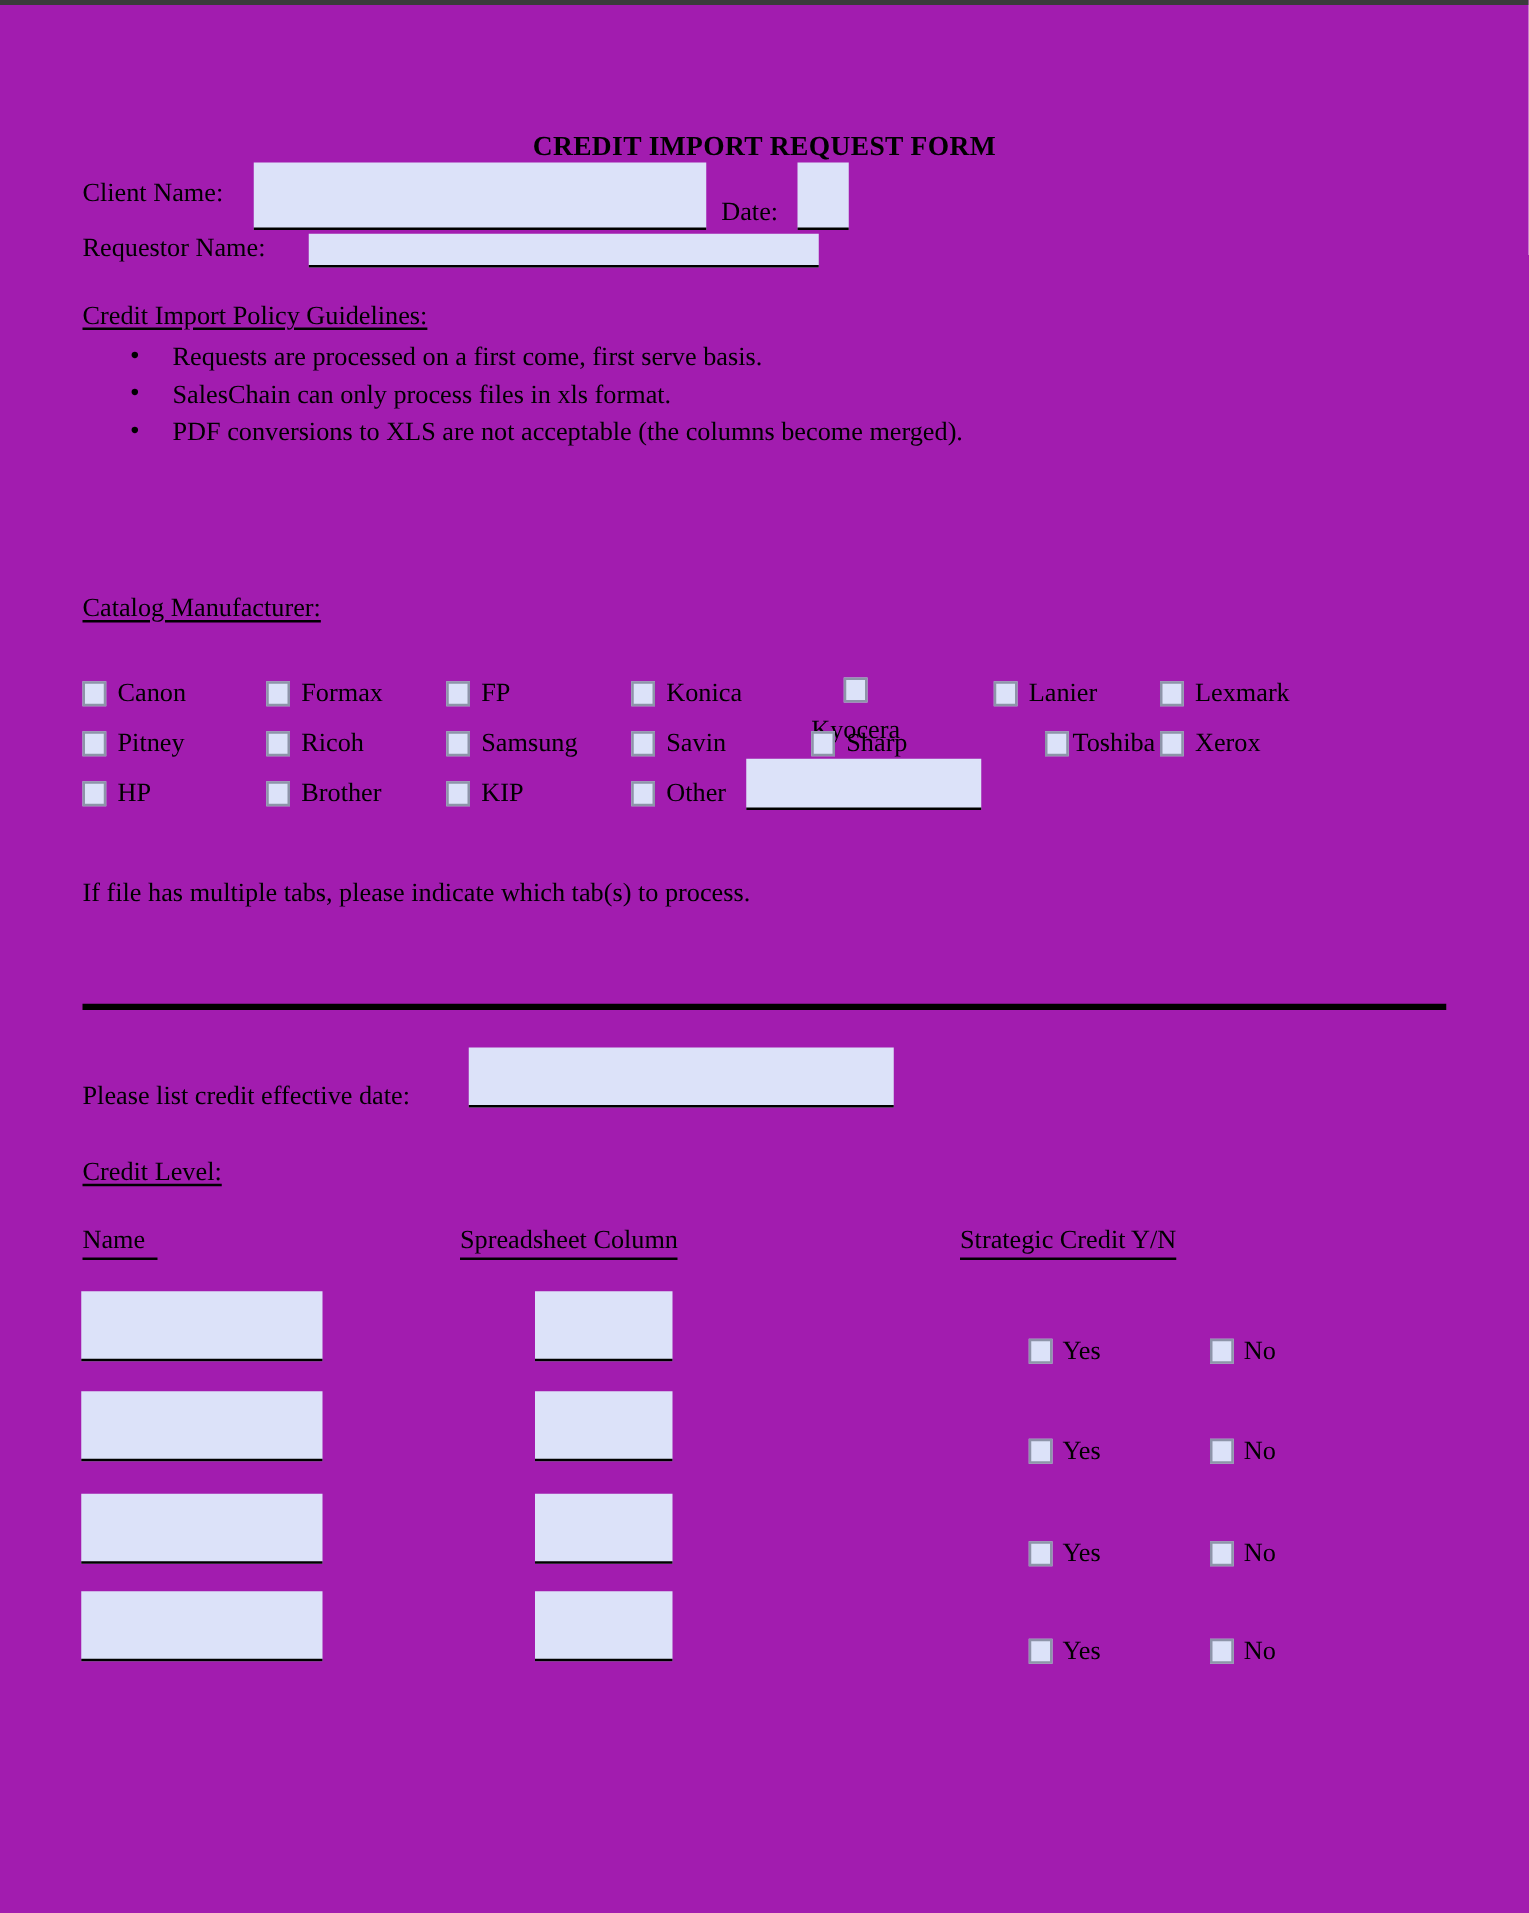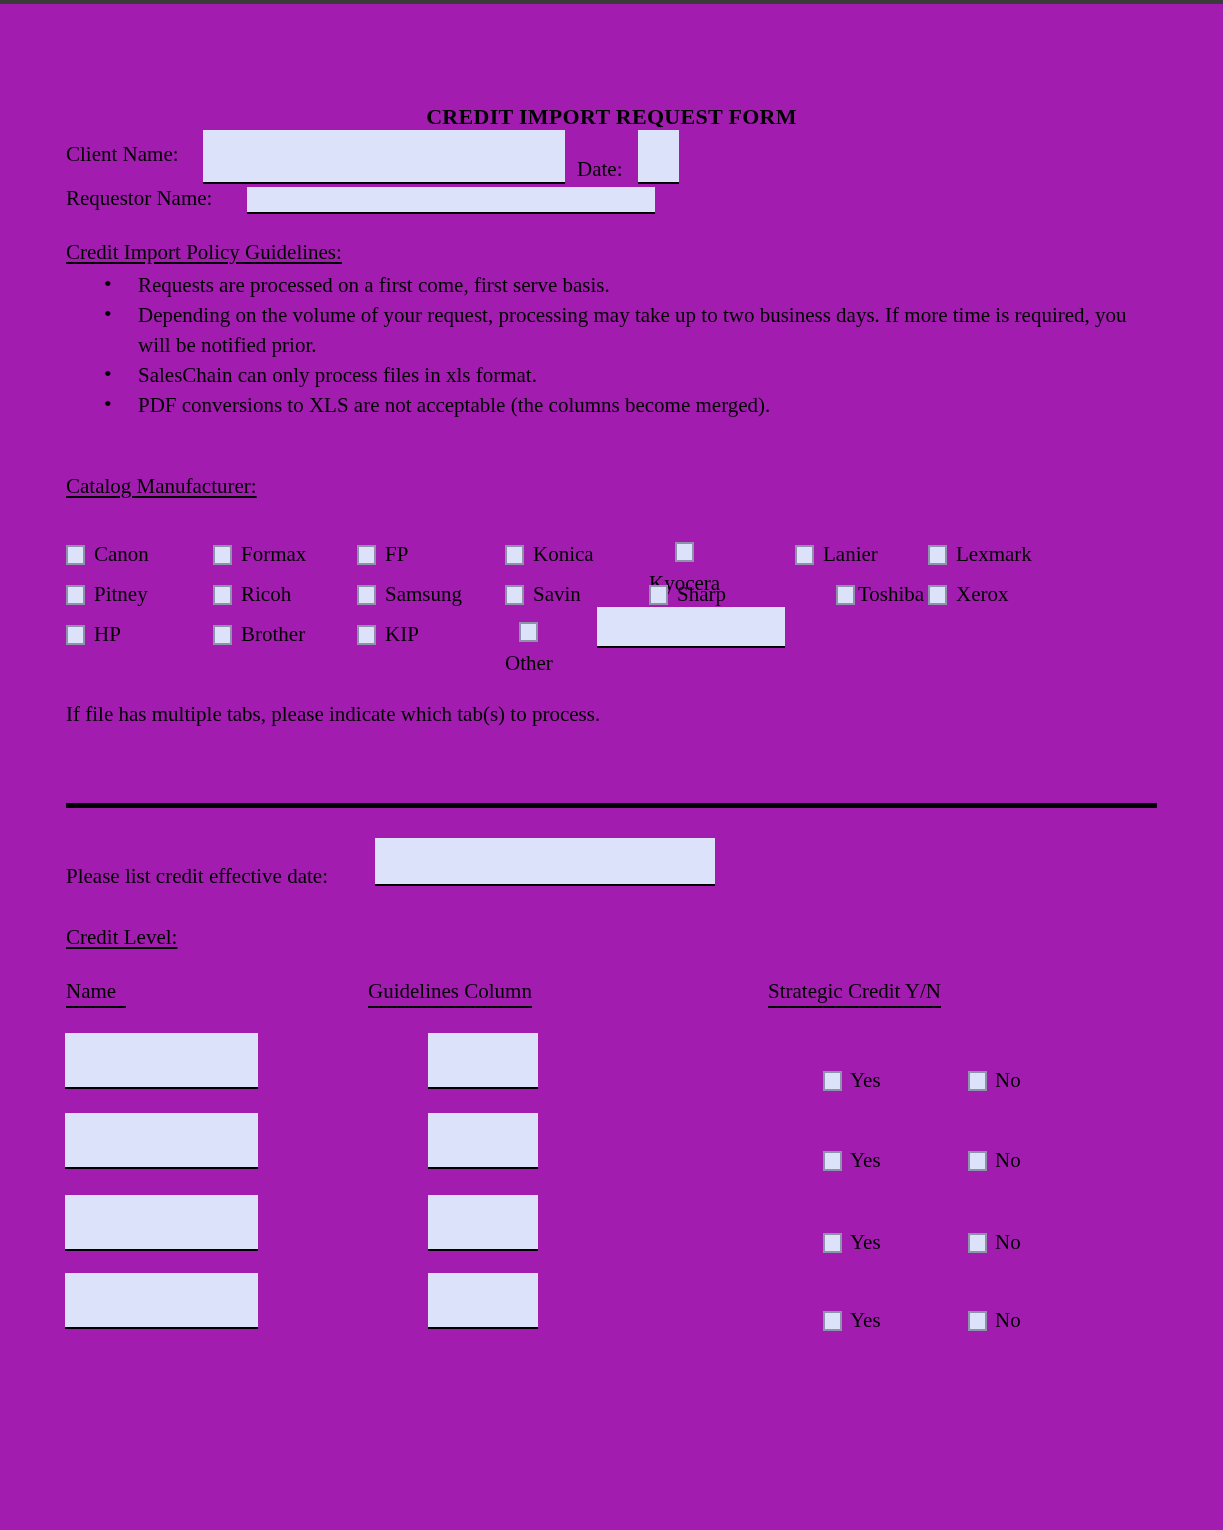--- a/index.html
+++ b/index.html
@@ -53,21 +53,20 @@
   <span class="lbl" style="left:66px; top:142px;">Client Name:</span>
   <input class="field" style="left: 203px; top: 130px; width: 362px; height: 54px;" value="">
   <span class="lbl" style="left:577px; top:157px;">Date:</span>
   <input class="field" style="left: 638px; top: 130px; width: 41px; height: 54px;" value="">
   <span class="lbl" style="left:66px; top:186px;">Requestor Name:</span>
   <input class="field" style="left: 247px; top: 187px; width: 408px; height: 27px;" value="">
 
   <span class="heading-ul" style="left:66px; top:240px;">Credit Import Policy Guidelines:</span>
   <ul class="bullets">
     <li>Requests are processed on a first come, first serve basis.</li>
-    <li>Depending on the volume of your request, processing may take up to two business days. If more time is required, you will be notified prior.</li>
     <li>SalesChain can only process files in xls format.</li>
     <li>PDF conversions to XLS are not acceptable (the columns become merged).</li>
   </ul>
 
   <span class="heading-ul" style="left:66px; top:474px;">Catalog Manufacturer:</span>
 
   <div class="cb-item" style="left:66px; top:542px;">
     <span class="cb"></span>
       <span>Canon</span>
   </div>
@@ -130,37 +129,37 @@
       <span>HP</span>
   </div>
   <div class="cb-item" style="left:213px; top:622px;">
     <span class="cb"></span>
       <span>Brother</span>
   </div>
   <div class="cb-item" style="left:357px; top:622px;">
     <span class="cb"></span>
       <span>KIP</span>
   </div>
-  <div class="cb-item" style="left:505px; top:622px;flex-direction:column;">
+  <div class="cb-item" style="left:505px; top:622px;">
     <span class="cb"></span>
       <span>Other</span>
   </div>
   <input class="field" style="left: 597px; top: 607px; width: 188px; height: 41px;" value="">
 
   <span class="lbl" style="left:66px; top:702px;">If file has multiple tabs, please indicate which tab(s) to process.</span>
 
   <div class="divider"></div>
 
   <span class="lbl" style="left:66px; top:864px;">Please list credit effective date:</span>
   <input class="field" style="left: 375px; top: 838px; width: 340px; height: 48px;" value="">
 
   <span class="heading-ul" style="left:66px; top:925px;">Credit Level:</span>
 
   <span class="col-header" style="left:66px; top:979px; padding-right:10px;">Name</span>
-  <span class="col-header" style="left:368px; top:979px;">Guidelines Column</span>
+  <span class="col-header" style="left:368px; top:979px;">Spreadsheet Column</span>
   <span class="col-header" style="left:768px; top:979px;">Strategic Credit Y/N</span>
 
   <input class="field" style="left: 65px; top: 1033px; width: 193px; height: 56px;" value="">
   <input class="field" style="left: 428px; top: 1033px; width: 110px; height: 56px;" value="">
   <div class="yn" style="left:795px; top:1068px;">
     <span class="cb"></span>
       <span>Yes</span>
   </div>
   <div class="yn" style="left:940px; top:1068px;">
     <span class="cb"></span>

